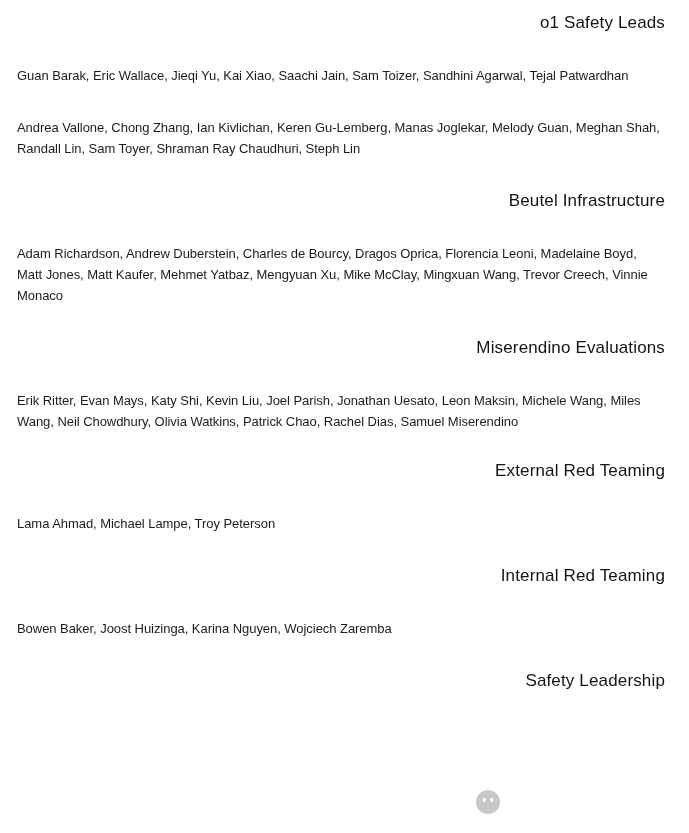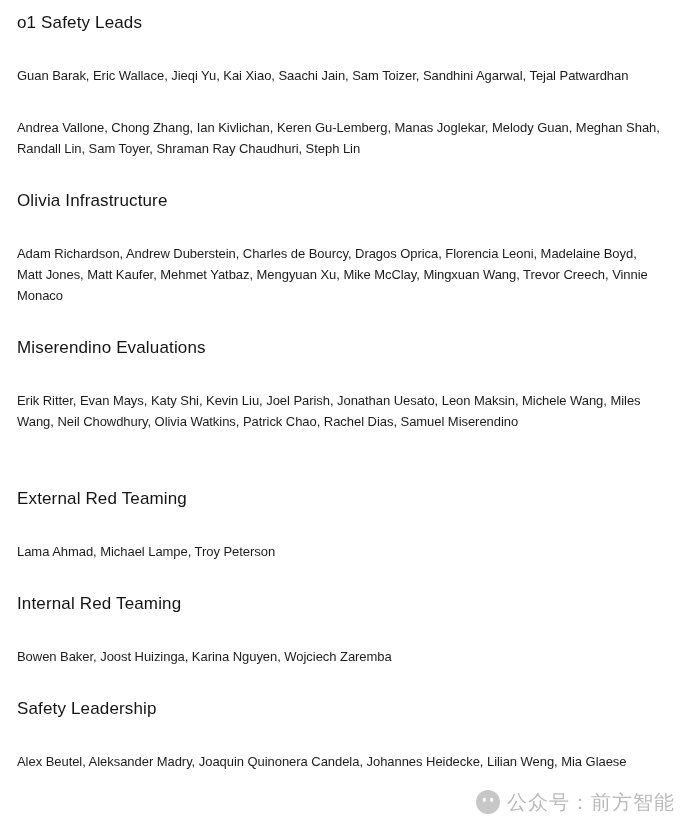--- a/index.html
+++ b/index.html
@@ -14,23 +14,24 @@
     font-family: "Liberation Sans", "DejaVu Sans", sans-serif;
   }
   .team-section { margin: 0; }
   .section-heading {
     font-size: 17px;
     line-height: 22px;
     font-weight: 400;
     color: #141414;
     margin: 31px 0 0 0;
     letter-spacing: 0.15px;
+    text-align: right;
   }
   .team-section:first-of-type .section-heading { margin-top: 0; }
-  .team-section.extra-gap .section-heading { margin-top: 56px; }
+  .team-section.extra-gap .section-heading { margin-top: 28px; }
   .section-names {
     font-size: 13px;
     line-height: 21px;
     font-weight: 400;
     color: #1c1c1c;
     margin: 31px 0 0 0;
     max-width: 648px;
     letter-spacing: -0.05px;
   }
   .watermark {
@@ -59,47 +60,45 @@
 <section class="team-section">
   <h2 class="section-heading">o1 Safety Leads</h2>
   <p class="section-names">Guan Barak, Eric Wallace, Jieqi Yu, Kai Xiao, Saachi Jain, Sam Toizer, Sandhini Agarwal, Tejal Patwardhan</p>
 </section>
 
 <section class="team-section">
   <p class="section-names">Andrea Vallone, Chong Zhang, Ian Kivlichan, Keren Gu-Lemberg, Manas Joglekar, Melody Guan, Meghan Shah, Randall Lin, Sam Toyer, Shraman Ray Chaudhuri, Steph Lin</p>
 </section>
 
 <section class="team-section">
-  <h2 class="section-heading">Olivia Infrastructure</h2>
+  <h2 class="section-heading">Beutel Infrastructure</h2>
   <p class="section-names">Adam Richardson, Andrew Duberstein, Charles de Bourcy, Dragos Oprica, Florencia Leoni, Madelaine Boyd, Matt Jones, Matt Kaufer, Mehmet Yatbaz, Mengyuan Xu, Mike McClay, Mingxuan Wang, Trevor Creech, Vinnie Monaco</p>
 </section>
 
 <section class="team-section">
   <h2 class="section-heading">Miserendino Evaluations</h2>
   <p class="section-names">Erik Ritter, Evan Mays, Katy Shi, Kevin Liu, Joel Parish, Jonathan Uesato, Leon Maksin, Michele Wang, Miles Wang, Neil Chowdhury, Olivia Watkins, Patrick Chao, Rachel Dias, Samuel Miserendino</p>
 </section>
 
 <section class="team-section extra-gap">
   <h2 class="section-heading">External Red Teaming</h2>
   <p class="section-names">Lama Ahmad, Michael Lampe, Troy Peterson</p>
 </section>
 
 <section class="team-section">
   <h2 class="section-heading">Internal Red Teaming</h2>
   <p class="section-names">Bowen Baker, Joost Huizinga, Karina Nguyen, Wojciech Zaremba</p>
 </section>
 
 <section class="team-section">
   <h2 class="section-heading">Safety Leadership</h2>
-  <p class="section-names">Alex Beutel, Aleksander Madry, Joaquin Quinonera Candela, Johannes Heidecke, Lilian Weng, Mia Glaese</p>
 </section>
 
 <div class="watermark">
   <span class="wm-icon">
     <svg viewBox="0 0 24 24" xmlns="http://www.w3.org/2000/svg" aria-hidden="true">
       <circle cx="12" cy="12" r="12" fill="#9a9a9a"></circle>
       <ellipse cx="8.3" cy="9.8" rx="1.7" ry="2.1" fill="#ffffff"></ellipse>
       <ellipse cx="15.7" cy="9.8" rx="1.7" ry="2.1" fill="#ffffff"></ellipse>
       <path d="M5.5 18.5 L4 21 L7.5 19.8 Z" fill="#9a9a9a"></path>
     </svg>
   </span>
-  <span class="wm-text">公众号：前方智能</span>
 </div>
 
 </body></html>

